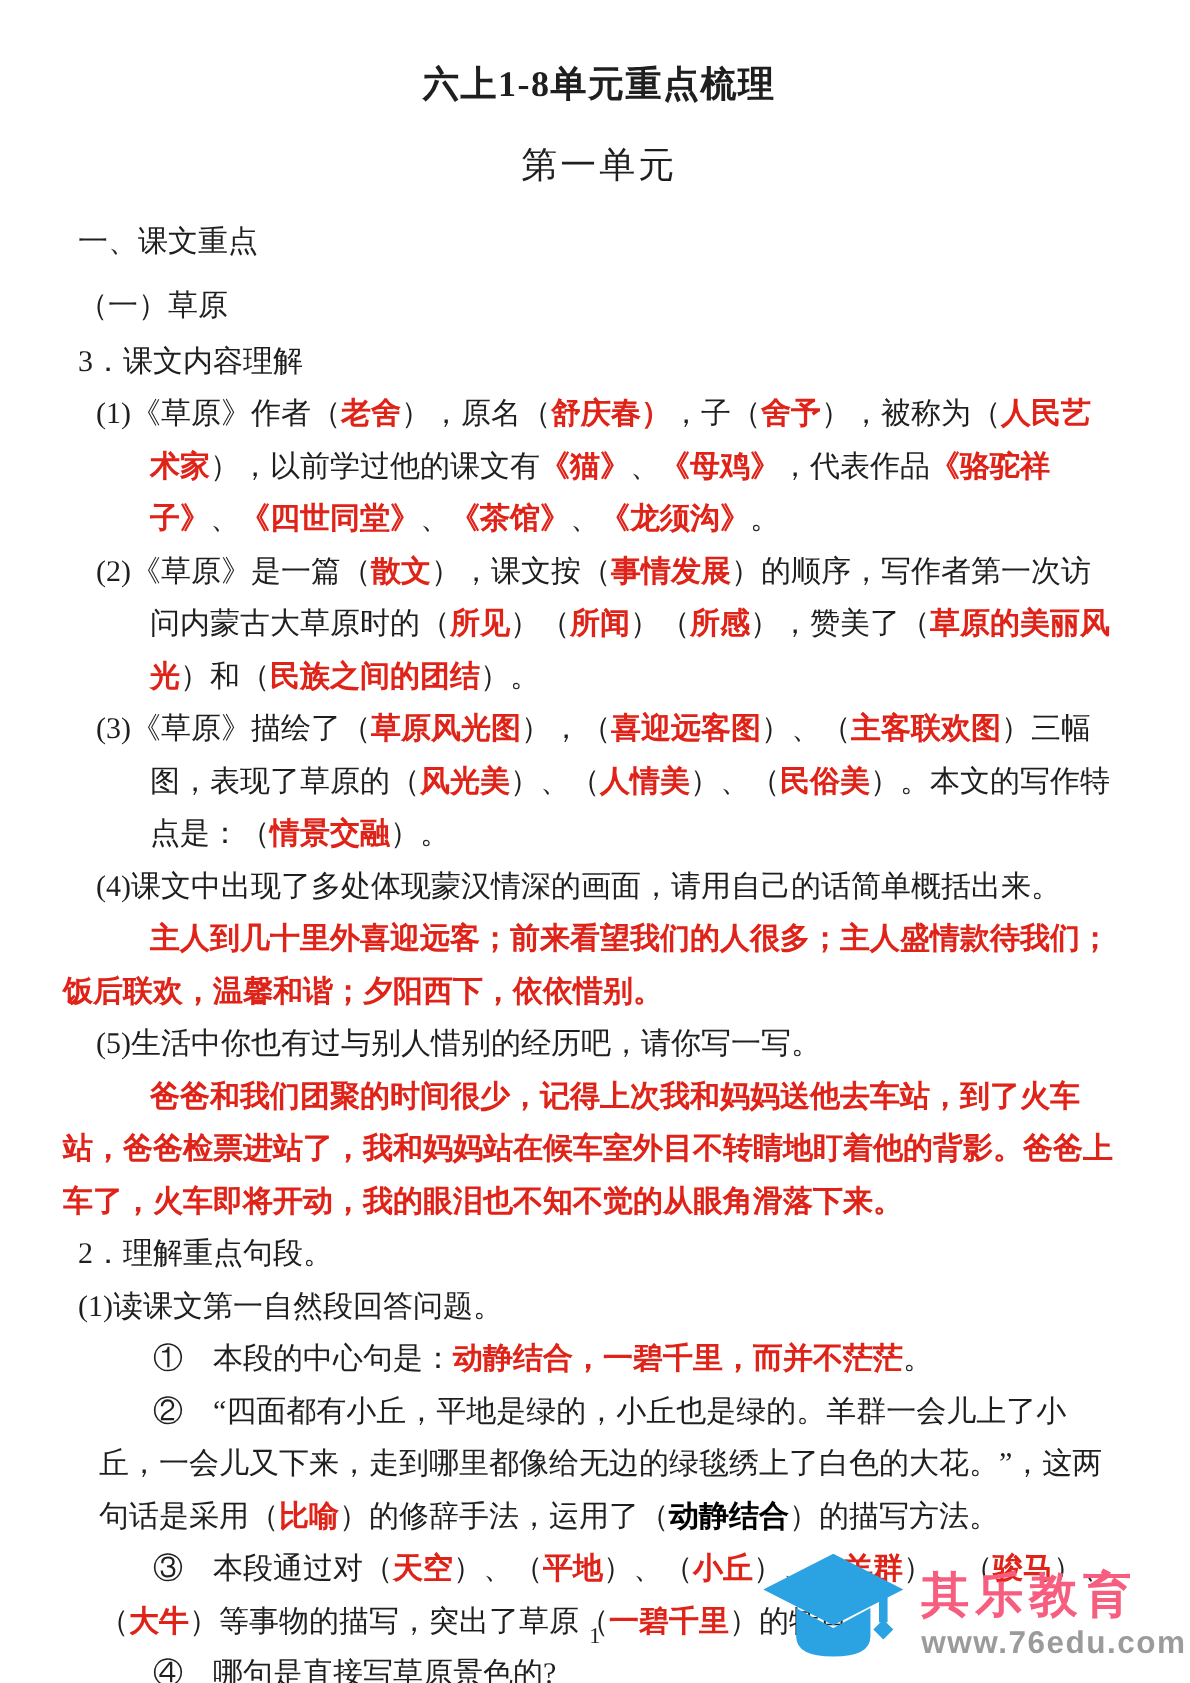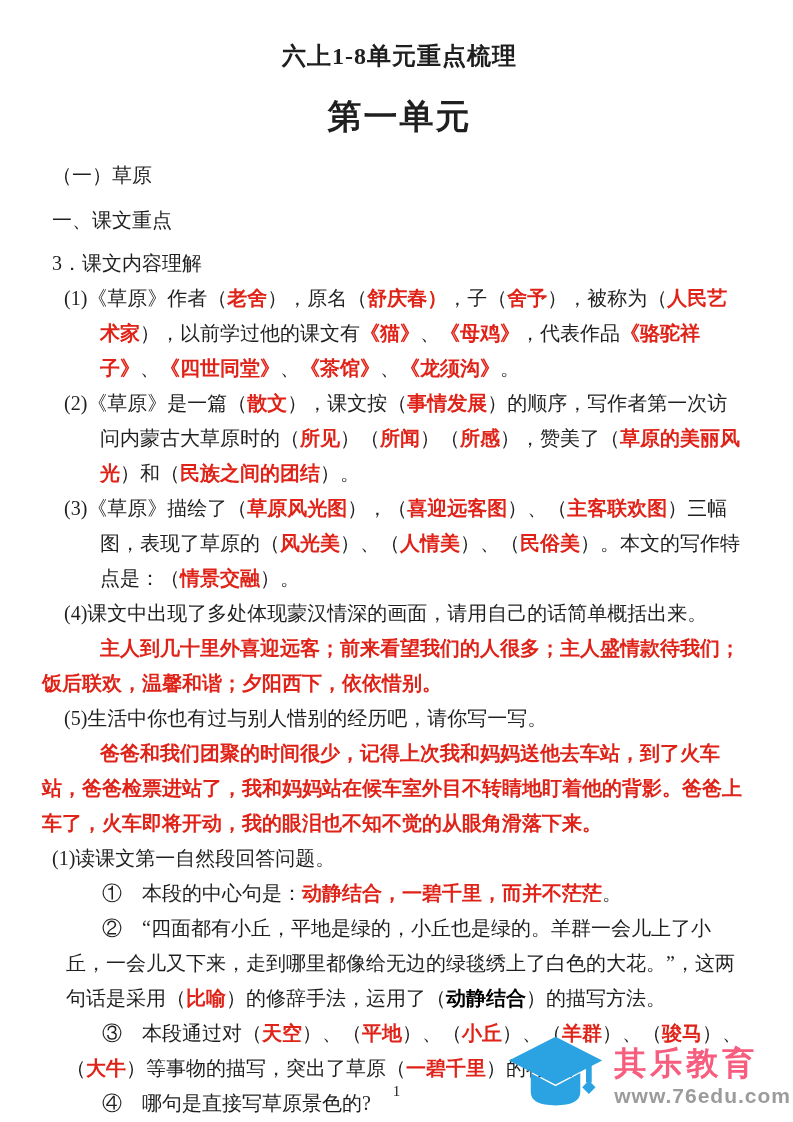--- a/index.html
+++ b/index.html
@@ -18,22 +18,22 @@
   }
   .doc-title{
     text-align:center;
     font-size:24px;
     font-weight:bold;
     margin:14px 0 0 0;
     letter-spacing:1px;
   }
   .unit-title{
     text-align:center;
-    font-size:34px;
-    font-weight:bold;
+    font-size:24px;
+    font-weight:normal;
     margin:22px 0 18px 0;
     letter-spacing:2px;
   }
   .body-text{font-size:20px;line-height:35px;}
   .blk{margin:0;}
   .blk .red{color:#e02318;font-weight:bold;}
   .b-section{margin-top:10px;margin-bottom:8px;}
   .b-sub{margin-top:2px;}
   .b-item{padding-left:48px;text-indent:-36px;}
   .b-answer{margin-left:-10px;margin-right:-4px;text-indent:58px;}
@@ -64,30 +64,31 @@
     margin-top:-2px;
   }
 </style>
 </head>
 <body>
 
 <div class="page">
   <h1 class="doc-title">六上1-8单元重点梳理</h1>
   <h2 class="unit-title">第一单元</h2>
   <div class="body-text" id="doc-body">
+      <p class="blk b-section"><span>一、课文重点</span></p>
       <p class="blk b-sub"><span>（一）草原</span></p>
-      <p class="blk b-section"><span>一、课文重点</span></p>
       <p class="blk b-sub"><span>3．课文内容理解</span></p>
       <p class="blk b-item"><span>(1)《草原》作者（</span><span class="red" style="color: rgb(224, 35, 24);">老舍</span><span>），原名（</span><span class="red" style="color: rgb(224, 35, 24);">舒庆春）</span><span>，子（</span><span class="red" style="color: rgb(224, 35, 24);">舍予</span><span>），被称为（</span><span class="red" style="color: rgb(224, 35, 24);">人民艺术家</span><span>），以前学过他的课文有</span><span class="red" style="color: rgb(224, 35, 24);">《猫》</span><span>、</span><span class="red" style="color: rgb(224, 35, 24);">《母鸡》</span><span>，代表作品</span><span class="red" style="color: rgb(224, 35, 24);">《骆驼祥子》</span><span>、</span><span class="red" style="color: rgb(224, 35, 24);">《四世同堂》</span><span>、</span><span class="red" style="color: rgb(224, 35, 24);">《茶馆》</span><span>、</span><span class="red" style="color: rgb(224, 35, 24);">《龙须沟》</span><span>。</span></p>
       <p class="blk b-item"><span>(2)《草原》是一篇（</span><span class="red" style="color: rgb(224, 35, 24);">散文</span><span>），课文按（</span><span class="red" style="color: rgb(224, 35, 24);">事情发展</span><span>）的顺序，写作者第一次访问内蒙古大草原时的（</span><span class="red" style="color: rgb(224, 35, 24);">所见</span><span>）（</span><span class="red" style="color: rgb(224, 35, 24);">所闻</span><span>）（</span><span class="red" style="color: rgb(224, 35, 24);">所感</span><span>），赞美了（</span><span class="red" style="color: rgb(224, 35, 24);">草原的美丽风光</span><span>）和（</span><span class="red" style="color: rgb(224, 35, 24);">民族之间的团结</span><span>）。</span></p>
       <p class="blk b-item"><span>(3)《草原》描绘了（</span><span class="red" style="color: rgb(224, 35, 24);">草原风光图</span><span>），（</span><span class="red" style="color: rgb(224, 35, 24);">喜迎远客图</span><span>）、（</span><span class="red" style="color: rgb(224, 35, 24);">主客联欢图</span><span>）三幅图，表现了草原的（</span><span class="red" style="color: rgb(224, 35, 24);">风光美</span><span>）、（</span><span class="red" style="color: rgb(224, 35, 24);">人情美</span><span>）、（</span><span class="red" style="color: rgb(224, 35, 24);">民俗美</span><span>）。本文的写作特点是：（</span><span class="red" style="color: rgb(224, 35, 24);">情景交融</span><span>）。</span></p>
       <p class="blk b-item"><span>(4)课文中出现了多处体现蒙汉情深的画面，请用自己的话简单概括出来。</span></p>
       <p class="blk b-answer"><span class="red" style="color: rgb(224, 35, 24);">主人到几十里外喜迎远客；前来看望我们的人很多；主人盛情款待我们；饭后联欢，温馨和谐；夕阳西下，依依惜别。</span></p>
       <p class="blk b-item"><span>(5)生活中你也有过与别人惜别的经历吧，请你写一写。</span></p>
       <p class="blk b-answer"><span class="red" style="color: rgb(224, 35, 24);">爸爸和我们团聚的时间很少，记得上次我和妈妈送他去车站，到了火车站，爸爸检票进站了，我和妈妈站在候车室外目不转睛地盯着他的背影。爸爸上车了，火车即将开动，我的眼泪也不知不觉的从眼角滑落下来。</span></p>
+      <p class="blk b-plain"><span>2．理解重点句段。</span></p>
       <p class="blk b-plain"><span>(1)读课文第一自然段回答问题。</span></p>
       <p class="blk b-circle"><span>①　本段的中心句是：</span><span class="red" style="color: rgb(224, 35, 24);">动静结合，一碧千里，而并不茫茫</span><span>。</span></p>
       <p class="blk b-circle"><span>②　“四面都有小丘，平地是绿的，小丘也是绿的。羊群一会儿上了小丘，一会儿又下来，走到哪里都像给无边的绿毯绣上了白色的大花。”，这两句话是采用（</span><span class="red" style="color: rgb(224, 35, 24);">比喻</span><span>）的修辞手法，运用了（</span><span class="red" style="color: #000000;">动静结合</span><span>）的描写方法。</span></p>
       <p class="blk b-circle"><span>③　本段通过对（</span><span class="red" style="color: rgb(224, 35, 24);">天空</span><span>）、（</span><span class="red" style="color: rgb(224, 35, 24);">平地</span><span>）、（</span><span class="red" style="color: rgb(224, 35, 24);">小丘</span><span>）、（</span><span class="red" style="color: rgb(224, 35, 24);">羊群</span><span>）、（</span><span class="red" style="color: rgb(224, 35, 24);">骏马</span><span>）、（</span><span class="red" style="color: rgb(224, 35, 24);">大牛</span><span>）等事物的描写，突出了草原（</span><span class="red" style="color: rgb(224, 35, 24);">一碧千里</span><span>）的特点。</span></p>
       <p class="blk b-circle"><span>④　哪句是直接写草原景色的?</span></p>
     </div>
 </div>
 
 <div class="page-number">1</div>
 

